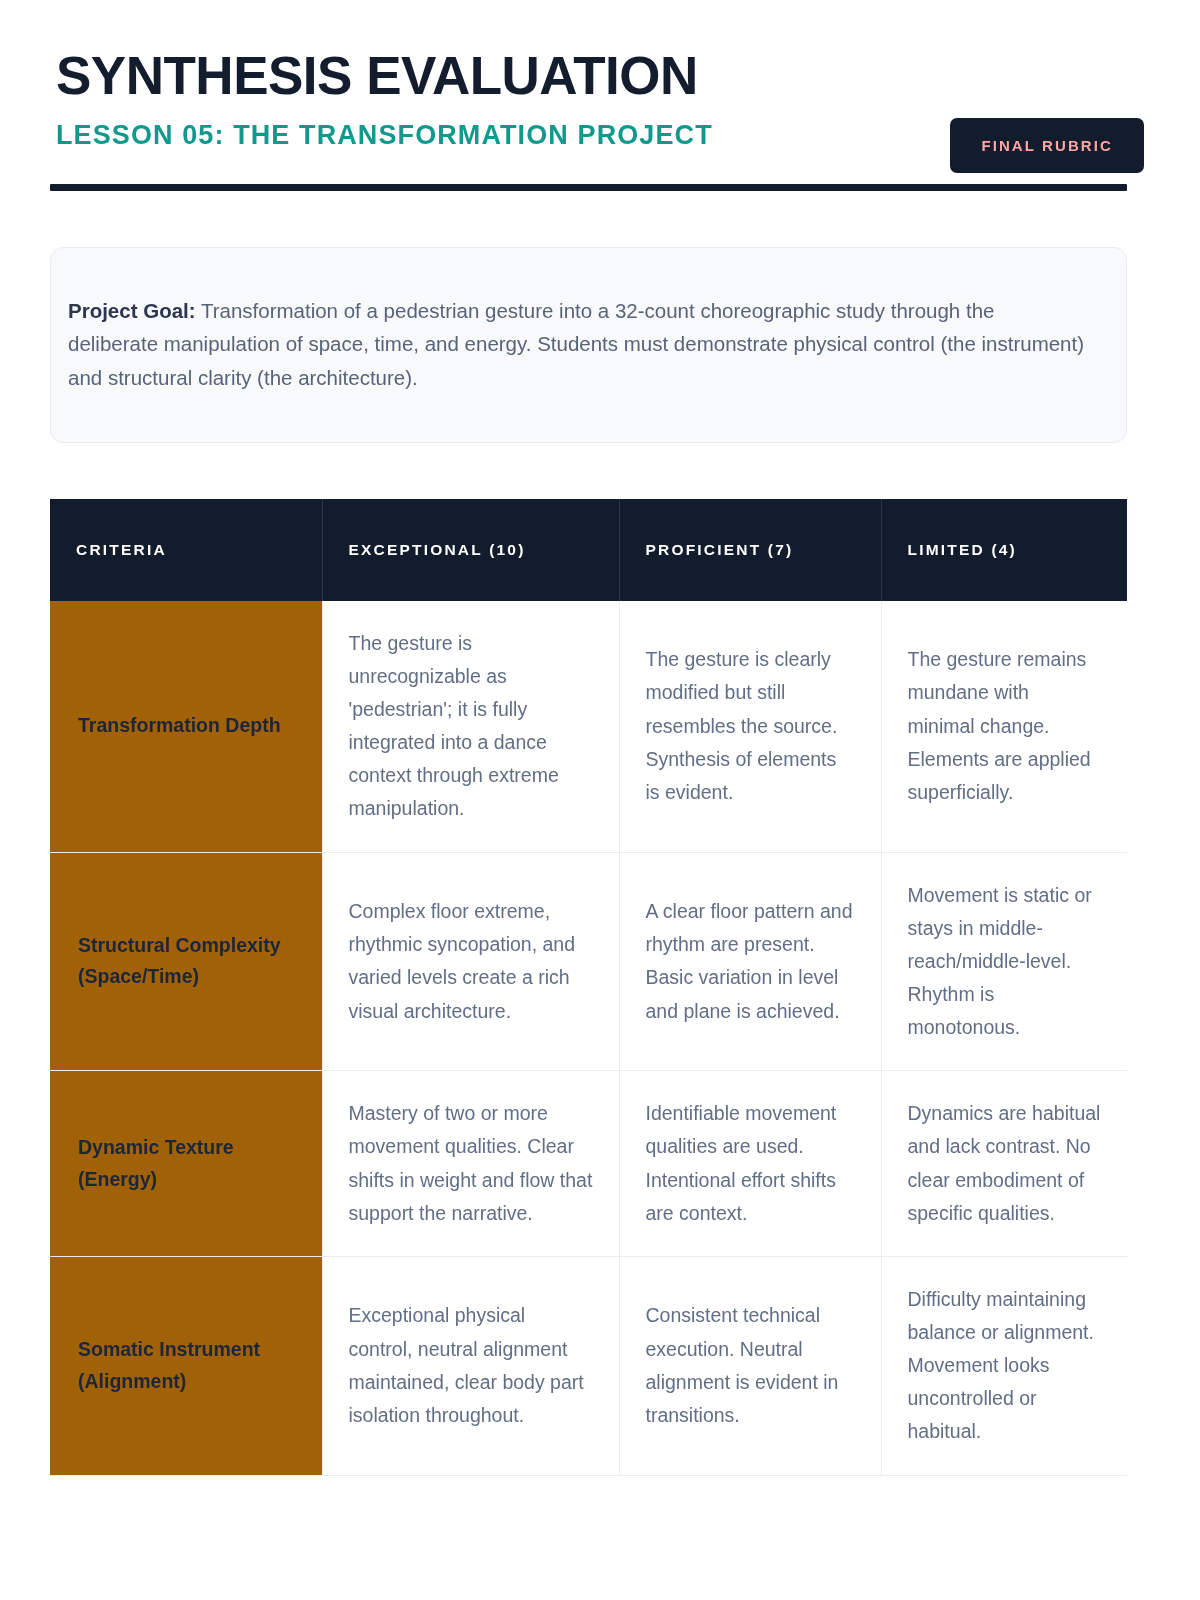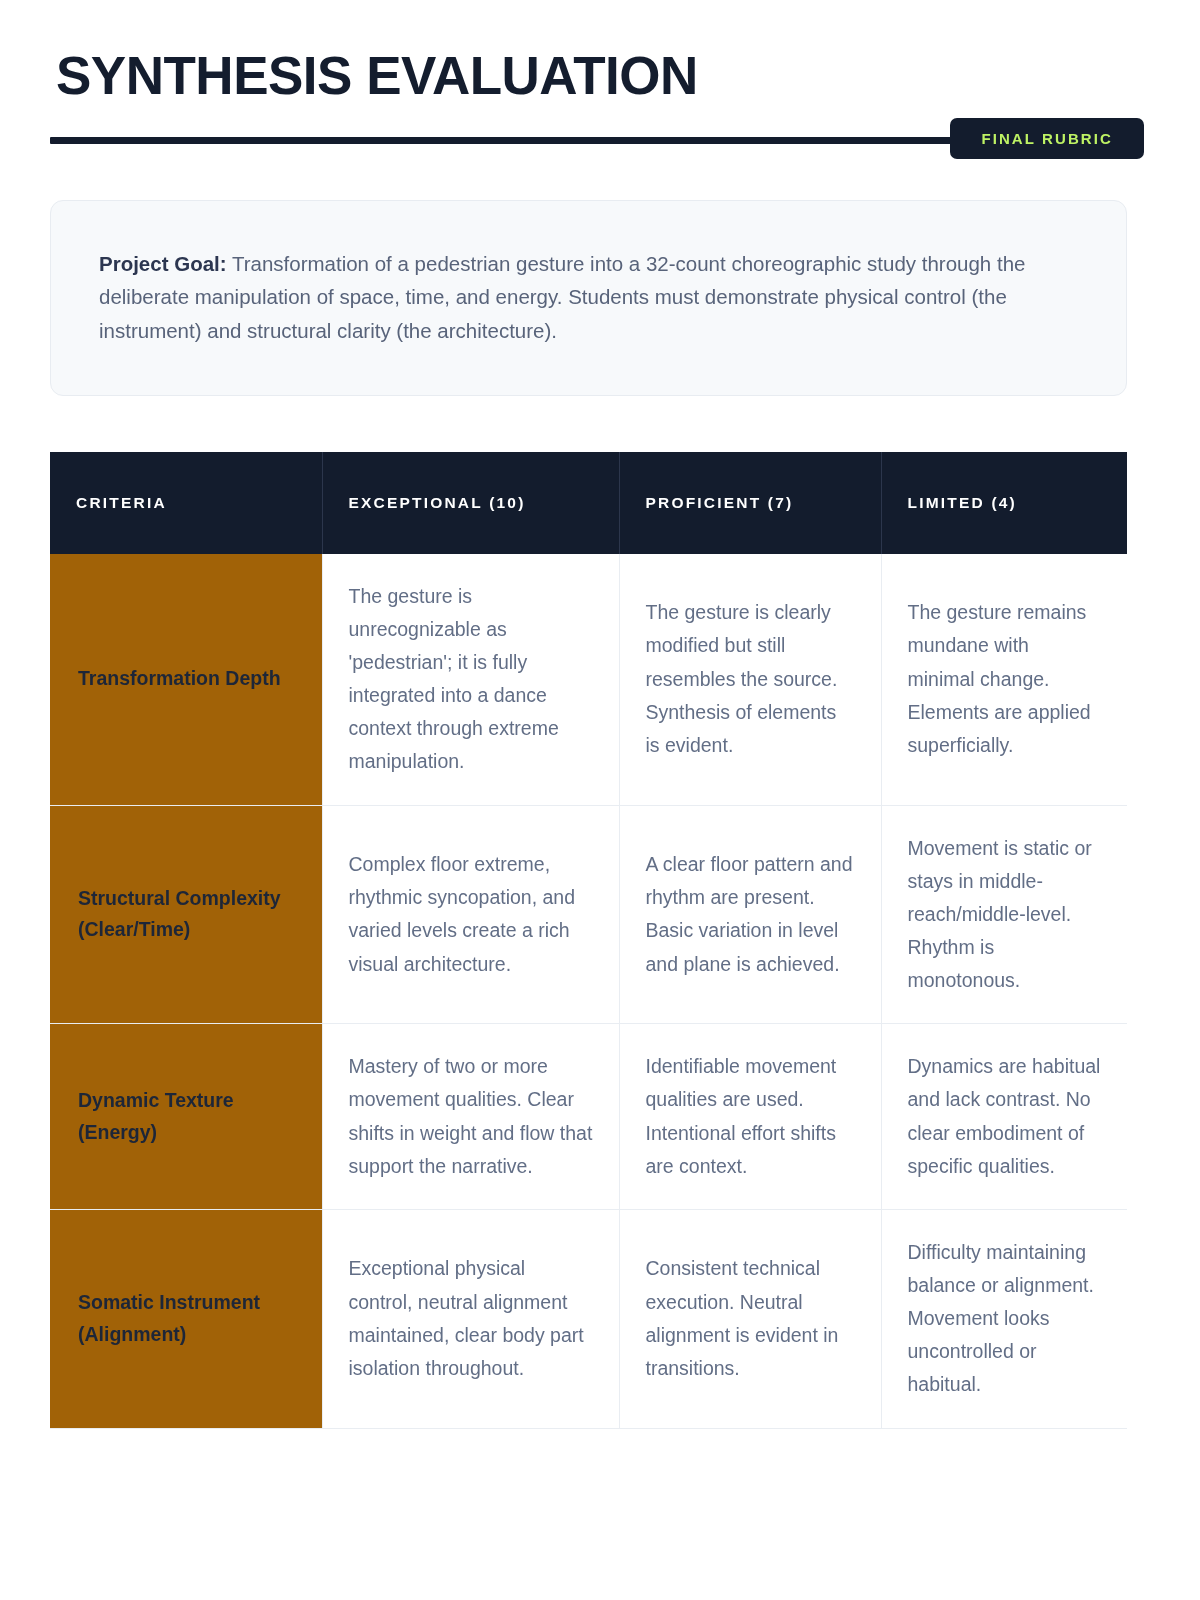--- a/index.html
+++ b/index.html
@@ -43,46 +43,46 @@
     color: #10998c;
     text-transform: uppercase;
     white-space: nowrap;
   }
 
   .badge {
     position: absolute;
     right: 6px;
     top: 70px;
     background: #131c2d;
-    color: #bef264;
+    color: #fca5a5;
     font-size: 15px;
     font-weight: 700;
     letter-spacing: 2.1px;
-    padding: 12px 31px;
+    padding: 19px 31px;
     border-radius: 7px;
     white-space: nowrap;
   }
 
   .rule {
     margin-top: 33px;
     margin-left: 0;
     height: 7px;
     background: #131c2d;
     border-radius: 1px;
     width: 1077px;
   }
 
   
   .goal-box {
     margin-top: 56px;
     width: 1077px;
     background: #f7f9fb;
     border: 1px solid #e8ecf1;
     border-radius: 13px;
-    padding: 46px 40px 48px 48px;
+    padding: 46px 40px 48px 17px;
   }
 
   .goal-text {
     font-size: 20.5px;
     line-height: 1.62;
     color: #58637a;
   }
 
   .goal-text .goal-label {
     font-weight: 700;
@@ -140,20 +140,21 @@
     padding-right: 18px;
   }
 </style>
 </head>
 <body>
 
 <div class="page">
 
   <div class="header">
     <div class="title">SYNTHESIS EVALUATION</div>
+    <div class="subtitle">LESSON 05: THE TRANSFORMATION PROJECT</div>
     <div class="badge">FINAL RUBRIC</div>
   </div>
 
   <div class="rule"></div>
 
   <div class="goal-box">
     <p class="goal-text"><span class="goal-label">Project Goal:</span><span> Transformation of a pedestrian gesture into a 32-count choreographic study through the deliberate manipulation of space, time, and energy. Students must demonstrate physical control (the instrument) and structural clarity (the architecture).</span></p>
   </div>
 
   <table class="rubric">
@@ -172,21 +173,21 @@
       </tr>
     </thead>
     <tbody>
       <tr>
         <td class="criteria-cell">Transformation Depth</td>
         <td>The gesture is unrecognizable as 'pedestrian'; it is fully integrated into a dance context through extreme manipulation.</td>
         <td>The gesture is clearly modified but still resembles the source. Synthesis of elements is evident.</td>
         <td>The gesture remains mundane with minimal change. Elements are applied superficially.</td>
       </tr>
       <tr>
-        <td class="criteria-cell">Structural Complexity (Clear/Time)</td>
+        <td class="criteria-cell">Structural Complexity (Space/Time)</td>
         <td>Complex floor extreme, rhythmic syncopation, and varied levels create a rich visual architecture.</td>
         <td>A clear floor pattern and rhythm are present. Basic variation in level and plane is achieved.</td>
         <td>Movement is static or stays in middle-reach/middle-level. Rhythm is monotonous.</td>
       </tr>
       <tr>
         <td class="criteria-cell">Dynamic Texture (Energy)</td>
         <td>Mastery of two or more movement qualities. Clear shifts in weight and flow that support the narrative.</td>
         <td>Identifiable movement qualities are used. Intentional effort shifts are context.</td>
         <td>Dynamics are habitual and lack contrast. No clear embodiment of specific qualities.</td>
       </tr>

